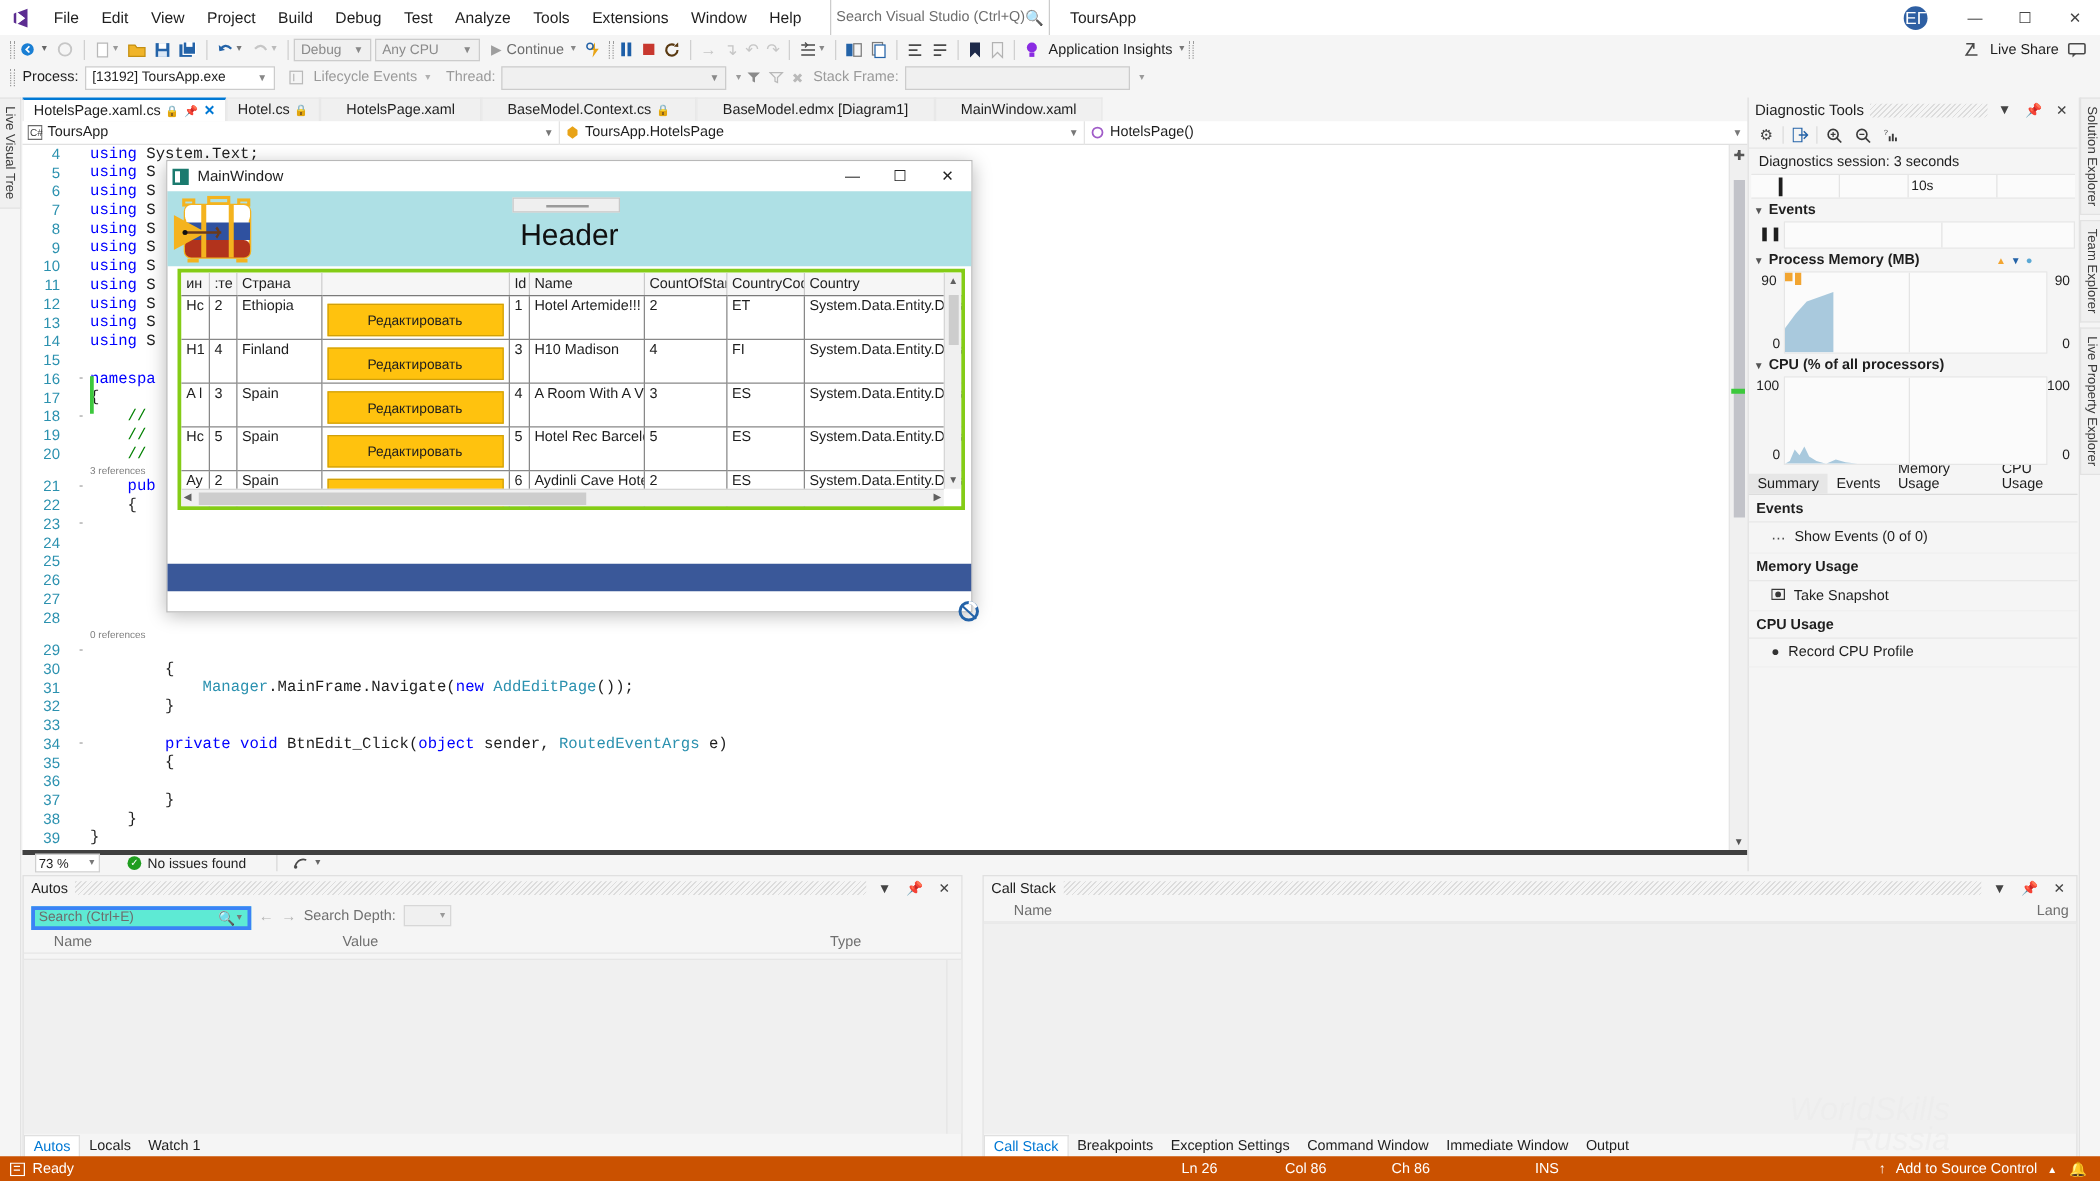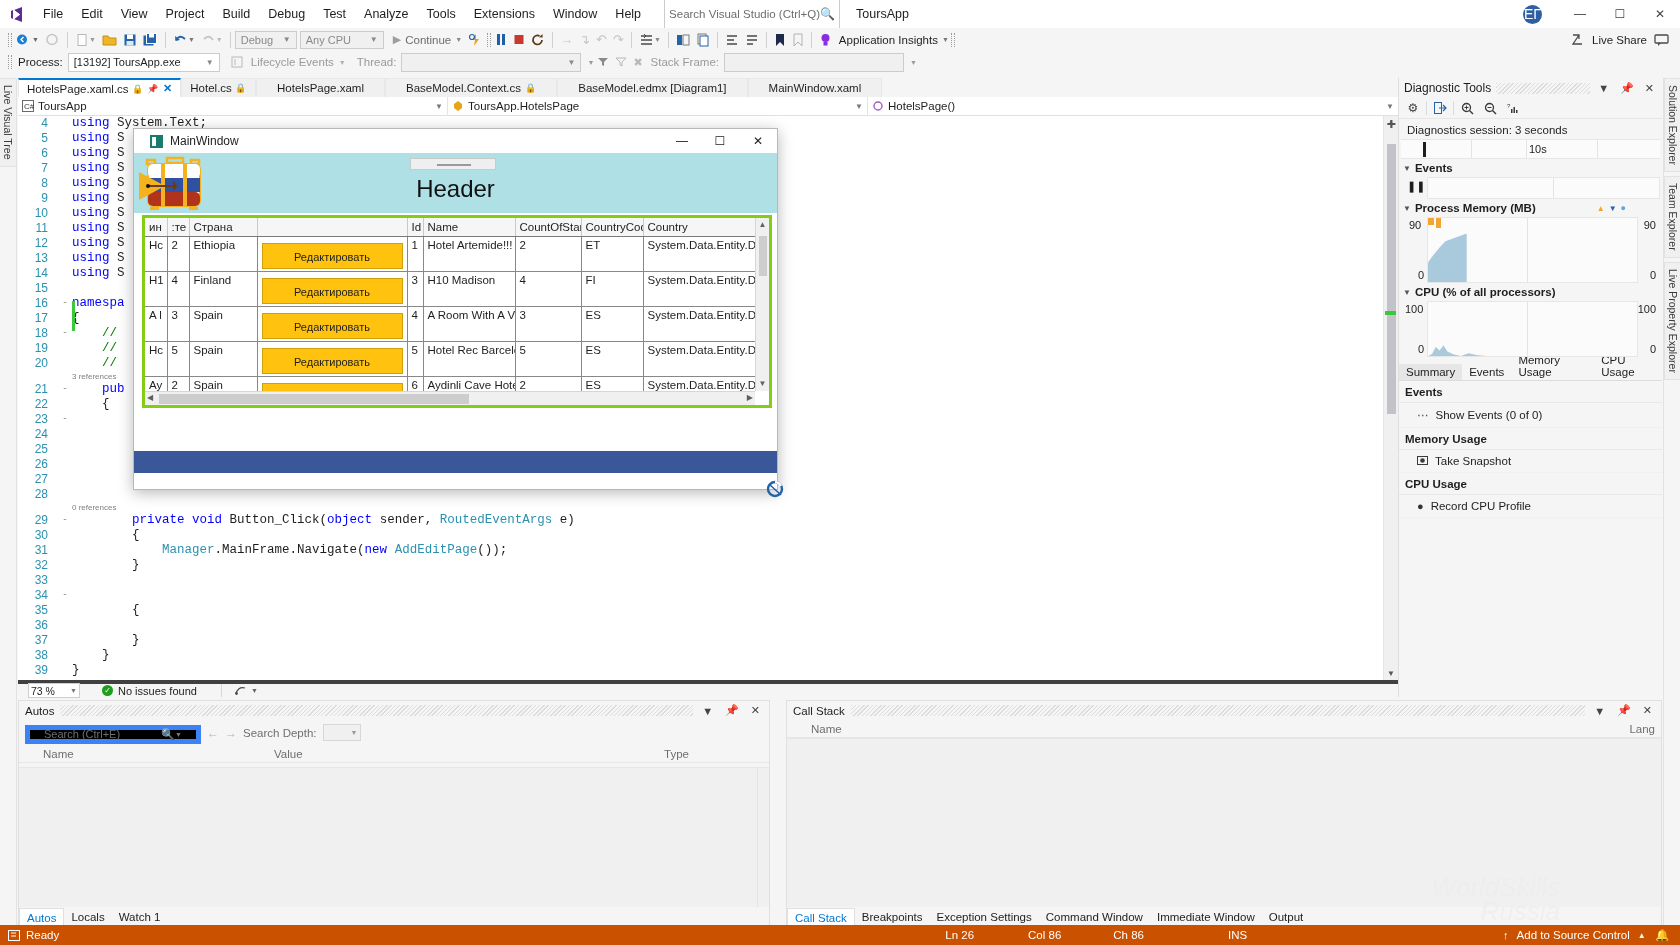--- a/index.html
+++ b/index.html
@@ -138,22 +138,22 @@
   
   #autos {
     position:absolute; left:18px; top:700px; width:752px; bottom:18px; background:#f5f5f5;
     border:1px solid #e0e0e0;
   }
   .panelhdr { height:19px; display:flex; align-items:center; padding:0 6px; font-size:11.5px; gap:6px; }
   .hatch { flex:1; height:11px; background:repeating-linear-gradient(
       135deg,#d8d8d8 0 1px,transparent 1px 3px); opacity:.85; }
   .pbtn { font-size:11px; color:#444; padding:0 3px; }
   #autos-search {
-    margin:3px 0 0 3px; width:176px;height:19px;border:5px solid #3b82f6;background:#000000;
-    display:flex;align-items:center;padding:0 14px;font-size:11px;color:#6d6d6d;
+    margin:3px 0 0 3px; width:176px;height:19px;border:3px solid #3b82f6;background:#5eead4;
+    display:flex;align-items:center;padding:0 3px;font-size:11px;color:#6d6d6d;
   }
   #autos-toolbar { display:flex; align-items:center; gap:6px; height:25px; padding-left:3px; }
   .navarrow { color:#b5b5b5; font-size:12px; }
   #depthbox { width:38px;height:17px;border:1px solid #d7d7d7;background:#f0f0f0;display:flex;align-items:center; }
   #depthbox .arw{margin-left:auto;font-size:7px;color:#999;padding-right:2px;}
   .colhdr { height:18px;display:flex;align-items:center;font-size:11.5px;color:#6f6f6f;
             border-bottom:1px solid #e6e6e6; }
   #autos-body { background:#f0f0f0; position:absolute; left:0; right:0; top:66px; bottom:19px;
                 border-top:1px solid #e6e6e6; }
   .tabrow { position:absolute; left:0; bottom:0; height:19px; display:flex; align-items:flex-end; }
@@ -196,21 +196,21 @@
   .dsec { font-size:11.5px; font-weight:bold; padding:5px 0 4px 6px; border-bottom:1px solid #e8e8e8; }
   .drow { font-size:11.5px; padding:5px 0 5px 18px; display:flex; align-items:center; gap:7px;
           border-bottom:1px solid #f0f0f0; }
 
   
   #mainwin {
     position:absolute; left:133px; top:128px; width:645px; height:362px;
     background:#ffffff; border:1px solid #b8b8b8;
     box-shadow: 0 3px 14px rgba(0,0,0,.28);
   }
-  #mw-title { height:24px; display:flex; align-items:center; padding-left:16px; font-size:12px; background:#fff; }
+  #mw-title { height:24px; display:flex; align-items:center; padding-left:4px; font-size:12px; background:#fff; }
   #mw-appicon { width:13px;height:13px;background:#1a7a6e;margin-right:7px;position:relative; }
   #mw-appicon:after{content:"";position:absolute;left:2px;top:2px;width:4px;height:9px;background:#fff;}
   #mw-btns { margin-left:auto; display:flex; }
   .mwb { width:38px;height:24px;display:flex;align-items:center;justify-content:center;font-size:12px;color:#222; }
   #mw-header {
     height:60px; background:#aee0e5; position:relative;
   }
   #mw-header .htext {
     position:absolute; left:0;right:0; top:22px; text-align:center; font-size:24px; color:#111;
     font-family:"Liberation Sans",sans-serif;
@@ -715,21 +715,20 @@
         <div class="ctext"></div>
       </div>
       <div class="cl" style="height: 11px;">
         <div class="gut"></div>
         <div class="fold"></div>
         <div class="ref">0 references</div>
       </div>
       <div class="cl">
         <div class="gut">29</div>
         <div class="fold">-</div>
-        <div class="ctext">        <span class="kw">private</span> <span class="kw">void</span> <span class="pl">Button_Click</span>(<span class="kw">object</span> sender, <span class="ty">RoutedEventArgs</span> e)</div>
       </div>
       <div class="cl">
         <div class="gut">30</div>
         <div class="fold"></div>
         <div class="ctext">        {</div>
       </div>
       <div class="cl">
         <div class="gut">31</div>
         <div class="fold"></div>
         <div class="ctext">            <span class="ty">Manager</span>.<span class="pl">MainFrame</span>.<span class="pl">Navigate</span>(<span class="kw">new</span> <span class="ty">AddEditPage</span>());</div>
@@ -740,20 +739,21 @@
         <div class="ctext">        }</div>
       </div>
       <div class="cl">
         <div class="gut">33</div>
         <div class="fold"></div>
         <div class="ctext"></div>
       </div>
       <div class="cl">
         <div class="gut">34</div>
         <div class="fold">-</div>
+        <div class="ctext">        <span class="kw">private</span> <span class="kw">void</span> <span class="pl">BtnEdit_Click</span>(<span class="kw">object</span> sender, <span class="ty">RoutedEventArgs</span> e)</div>
       </div>
       <div class="cl">
         <div class="gut">35</div>
         <div class="fold"></div>
         <div class="ctext">        {</div>
       </div>
       <div class="cl">
         <div class="gut">36</div>
         <div class="fold"></div>
         <div class="ctext"></div>
@@ -886,21 +886,21 @@
       <span style="color:#f2a531;font-size:8px;">▲</span>
       <span style="color:#2463a8;font-size:8px;">▼</span>
       <span style="color:#5ba8d4;font-size:9px;">●</span>
     </div>
   </div>
 
   <div class="sec-title">
     <span class="tri">▼</span>
     <span>CPU (% of all processors)</span>
   </div>
-  <div class="graphrow" style="position:relative;height:56px;">
+  <div class="graphrow" style="position:relative;height:71px;">
     <span class="ylab" style="left:4px;top:2px;">100</span>
     <span class="ylab" style="left:17px;bottom:2px;">0</span>
     <span class="rlab" style="top:2px;">100</span>
     <span class="rlab" style="bottom:2px;">0</span>
     <div class="graphbox" style="position:absolute;left:26px;right:22px;top:0;bottom:0;overflow:hidden;">
       <div style="position:absolute;left:99px;top:0;bottom:0;width:1px;background:#e4e4e4;"></div>
       <svg width="100%" height="100%" viewBox="0 0 216 60" preserveAspectRatio="none">
         <path d="M0 60 L4 58 L8 50 L12 54 L16 48 L20 55 L26 58 L34 60 L42 57 L50 59 L60 60 L216 60 Z" fill="#a9c9dd"></path>
       </svg>
     </div>

